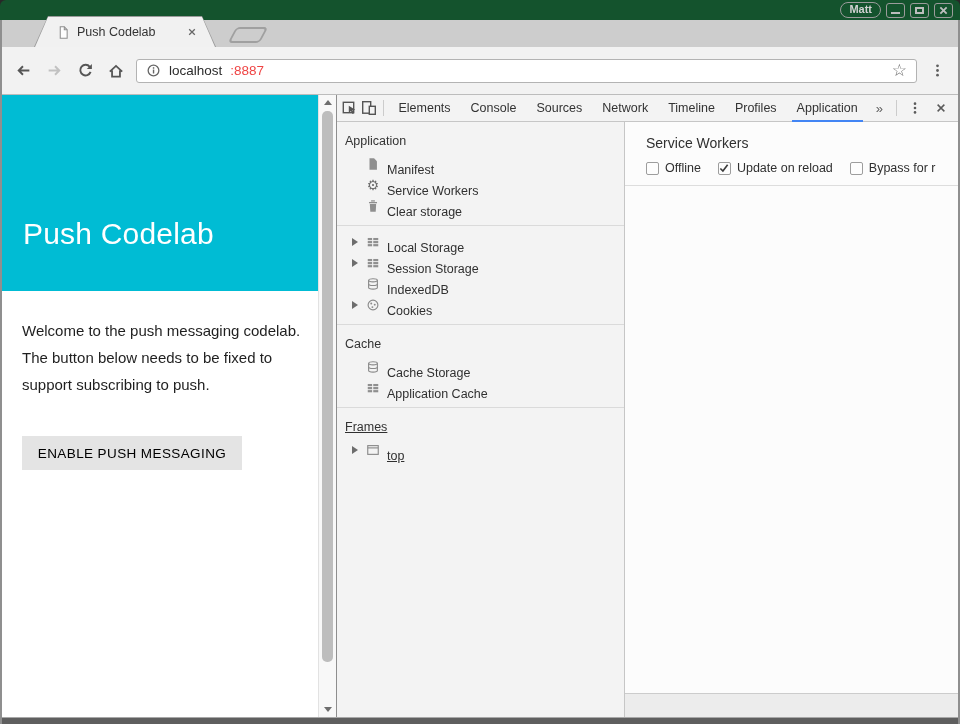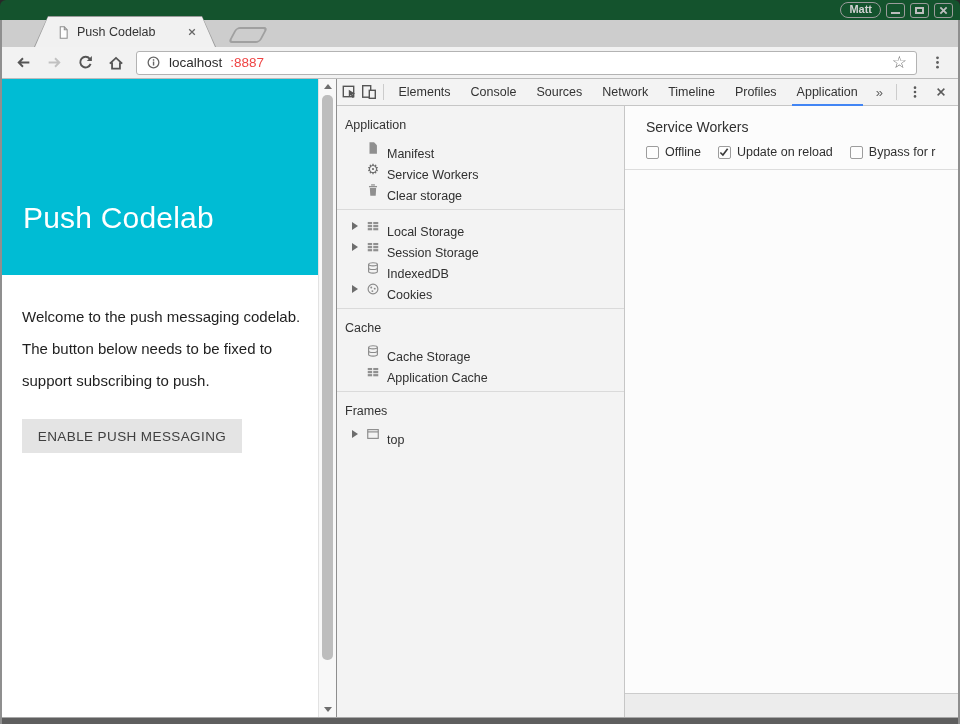--- a/index.html
+++ b/index.html
@@ -29,40 +29,40 @@
   .tab-outer { position:relative; height:31px; width:182px; z-index:2;
     clip-path:polygon(14px 0,calc(100% - 14px) 0,100% 100%,0 100%); background:#9a9a9a; }
   .tab-inner { position:absolute; left:1px; right:1px; top:1px; bottom:0;
     clip-path:polygon(13px 0,calc(100% - 13px) 0,100% 100%,0 100%); background:#f1f1f1;
     display:flex; align-items:center; padding:0 18px 0 22px; gap:7px; }
   .tab-title { font-size:12.5px; color:#333; flex:1; white-space:nowrap; overflow:hidden; }
   .newtab { width:32px; height:16px; border:2px solid #a0a0a0; border-radius:4px;
     transform:skewX(-28deg); margin:0 0 4px 16px; }
 
   
-  .toolbar { height:32px; background:#f2f2f2; border-bottom:1px solid #bcbcbc;
+  .toolbar { height:48px; background:#f2f2f2; border-bottom:1px solid #bcbcbc;
     display:flex; align-items:center; padding:0 10px; gap:9px; }
   .navbtn { width:22px; height:22px; display:flex; align-items:center; justify-content:center; }
   .omnibox { flex:1; height:24px; background:#fff; border:1px solid #b3b3b3; border-radius:3px;
     display:flex; align-items:center; padding:0 9px; gap:8px; min-width:0; }
   .url-host { font-size:13.5px; color:#2b2b2b; }
   .url-port { font-size:13.5px; color:#ef4444; }
   .star { margin-left:auto; font-size:17px; color:#6f6f6f; line-height:16px; }
 
   
   .content { flex:1; display:flex; min-height:0; background:#fff; }
 
   
   .page-pane { width:316px; background:#fff; display:flex; flex-direction:column; }
   .hero { height:196px; padding:122px 0 0 21px; }
   .hero h1 { font-size:30px; font-weight:400; color:#fff; letter-spacing:0.2px; }
   .page-body { padding:26px 12px 0 20px; }
-  .page-body p { font-size:15px; line-height:32px; color:#1f1f1f; max-width:296px; margin-bottom:22px; }
+  .page-body p { font-size:15px; line-height:27px; color:#1f1f1f; max-width:296px; margin-bottom:38px; }
   .push-btn { display:block; width:220px; height:34px; background:#e4e4e4; border:none;
-    color:#404040; font-size:13.5px; letter-spacing:0.4px;
+    color:#000000; font-size:13.5px; letter-spacing:0.4px;
     font-family:"Liberation Sans","DejaVu Sans",sans-serif; }
 
   
   .scrollbar { width:18px; background:#f8f8f8; border-left:1px solid #e2e2e2;
     display:flex; flex-direction:column; align-items:center; }
   .sb-btn { height:15px; display:flex; align-items:center; justify-content:center; width:100%; }
   .tri-up { width:0; height:0; border-left:4px solid transparent; border-right:4px solid transparent;
     border-bottom:5px solid #6e6e6e; }
   .tri-down { width:0; height:0; border-left:4px solid transparent; border-right:4px solid transparent;
     border-top:5px solid #6e6e6e; }
@@ -80,21 +80,21 @@
   .dt-tab { height:27px; display:flex; align-items:center; padding:0 10px;
     font-size:12.5px; color:#333; position:relative; white-space:nowrap; }
   .dt-tab-underline { position:absolute; left:5px; right:5px; bottom:0; height:2px; }
   .dt-overflow { font-size:13px; color:#5f5f5f; padding:0 8px; }
   .dt-right { margin-left:auto; display:flex; align-items:center; }
 
   .dt-body { flex:1; display:flex; min-height:0; }
   .dt-sidebar { width:288px; background:#f3f3f3; border-right:1px solid #c6c6c6;
     font-size:12.5px; color:#303030; overflow:hidden; flex-shrink:0; }
   .dt-section { padding:5px 0 9px; border-bottom:1px solid #dadada; }
-  .dt-section:last-child { border-bottom:none; }
+  .dt-section:last-child { border-bottom:none;text-decoration:underline; }
   .dt-section-title { padding:7px 8px 5px; color:#333; }
   .dt-item { display:flex; align-items:center; height:21px; padding-left:15px; }
   .arrow-slot { width:13px; display:flex; align-items:center; }
   .tri-right { width:0; height:0; border-top:4px solid transparent; border-bottom:4px solid transparent;
     border-left:6px solid #6d6d6d; }
   .dt-ico { width:16px; height:16px; display:flex; align-items:center; justify-content:center;
     margin-right:6px; flex-shrink:0; }
   .dt-ico.glyph { font-size:14px; color:#6e6e6e; line-height:16px; }
   .dt-label { white-space:nowrap;margin-top:12px; }
 

